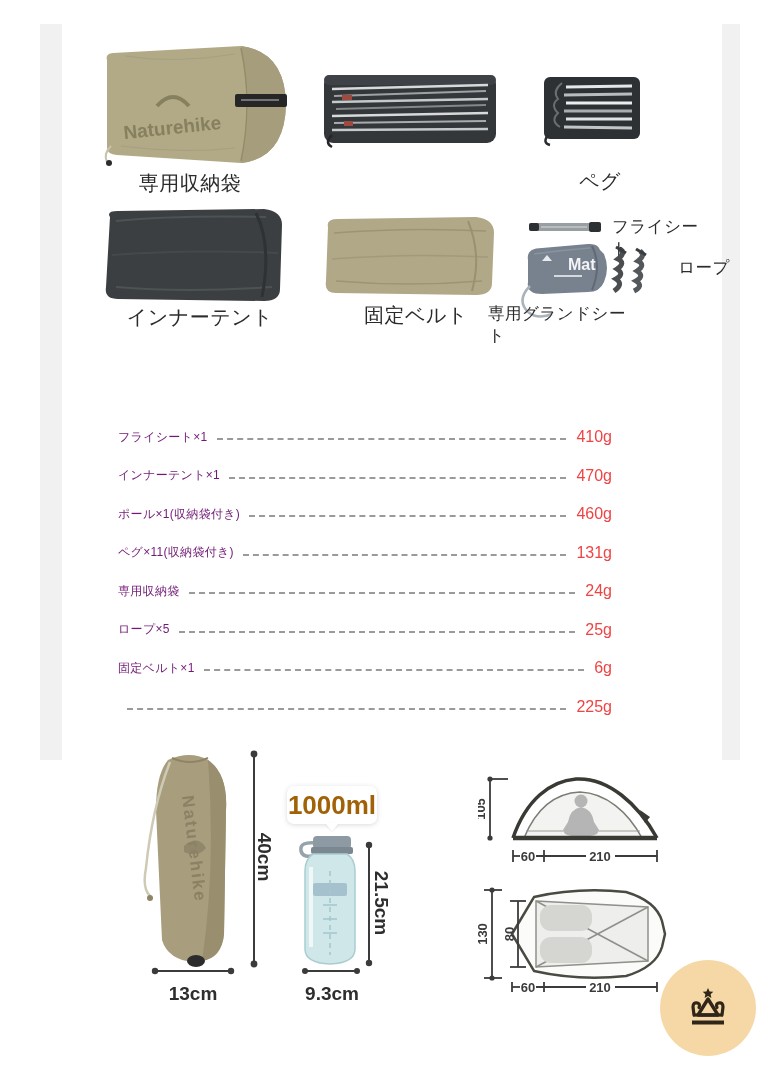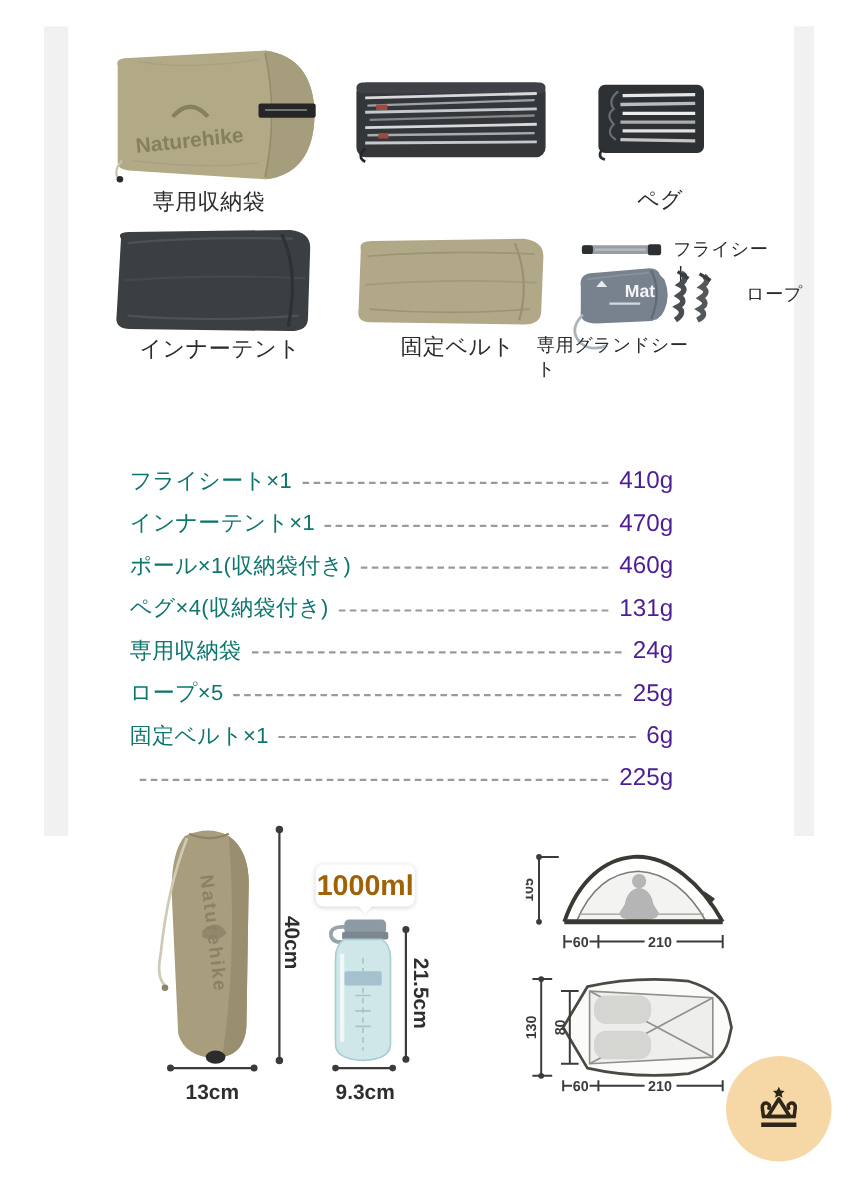--- a/index.html
+++ b/index.html
@@ -10,23 +10,23 @@
   .strip.left { left:40px; width:22px; }
   .strip.right { left:722px; width:18px; }
 
   .abs { position:absolute; }
   .item-label { position:absolute; font-size:20px; color:#2b2b2b; text-align:center; letter-spacing:0.5px; }
   .item-label.small { font-size:16.5px; }
 
   
   .wlist { position:absolute; left:118px; top:418px; width:494px; }
   .wrow { display:flex; align-items:center; height:38.5px; }
-  .wrow .lbl { font-size:20px; color:#0f766e; white-space:nowrap; letter-spacing:0.3px; }
+  .wrow .lbl { font-size:12px; color:#701a75; white-space:nowrap; letter-spacing:0.3px; }
   .wrow .leader { flex:1; height:0; border-bottom:2px dashed #9a9a9a; margin:4px 10px 0 9px; }
-  .wrow .val { font-size:22px; color:#4c1d95; white-space:nowrap; }
+  .wrow .val { font-size:16px; color:#ef4444; white-space:nowrap; }
 
   
   .dim-label { position:absolute; font-size:19px; color:#2e2e2e; font-weight:600; text-align:center; }
   .dim-label.rot-cw { transform:rotate(90deg); }
 
   .bubble { position:absolute; left:287px; top:786px; width:90px; height:38px;
     background:#fff; border-radius:7px; box-shadow:0 1px 5px rgba(0,0,0,0.15);
     display:flex; align-items:center; justify-content:center;
     font-size:26px; font-weight:bold; color:#a16207; }
   .bubble:after { content:""; position:absolute; left:50%; bottom:-7px; margin-left:-7px;
@@ -143,21 +143,21 @@
       <span class="lbl">インナーテント×1</span>
       <span class="leader"></span>
       <span class="val">470g</span>
     </div>
     <div class="wrow">
       <span class="lbl">ポール×1(収納袋付き)</span>
       <span class="leader"></span>
       <span class="val">460g</span>
     </div>
     <div class="wrow">
-      <span class="lbl">ペグ×4(収納袋付き)</span>
+      <span class="lbl">ペグ×11(収納袋付き)</span>
       <span class="leader"></span>
       <span class="val">131g</span>
     </div>
     <div class="wrow">
       <span class="lbl">専用収納袋</span>
       <span class="leader"></span>
       <span class="val">24g</span>
     </div>
     <div class="wrow">
       <span class="lbl">ロープ×5</span>

